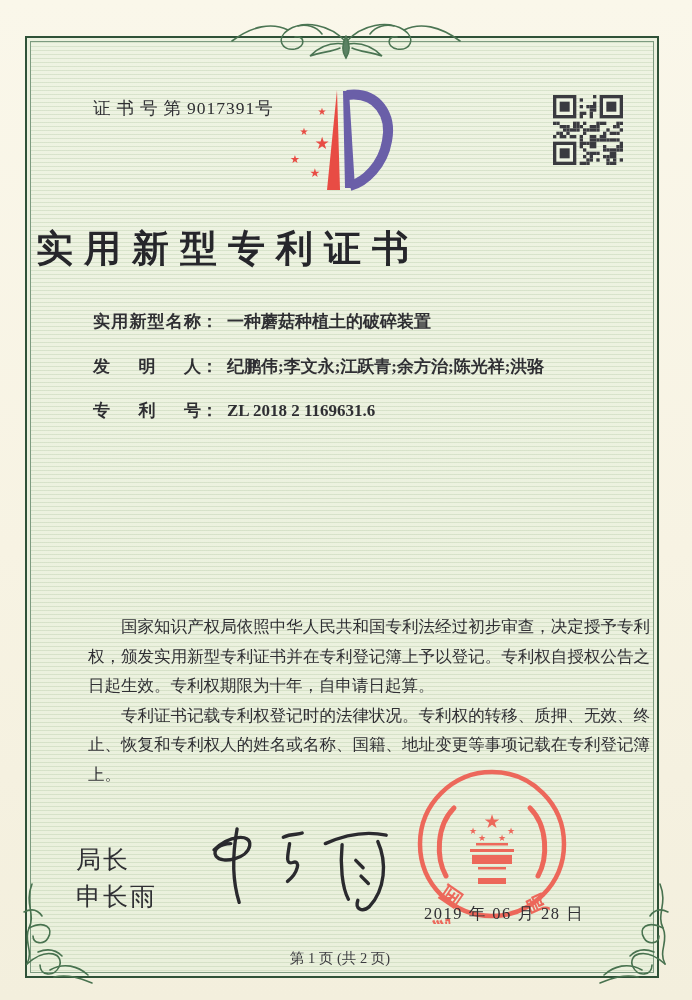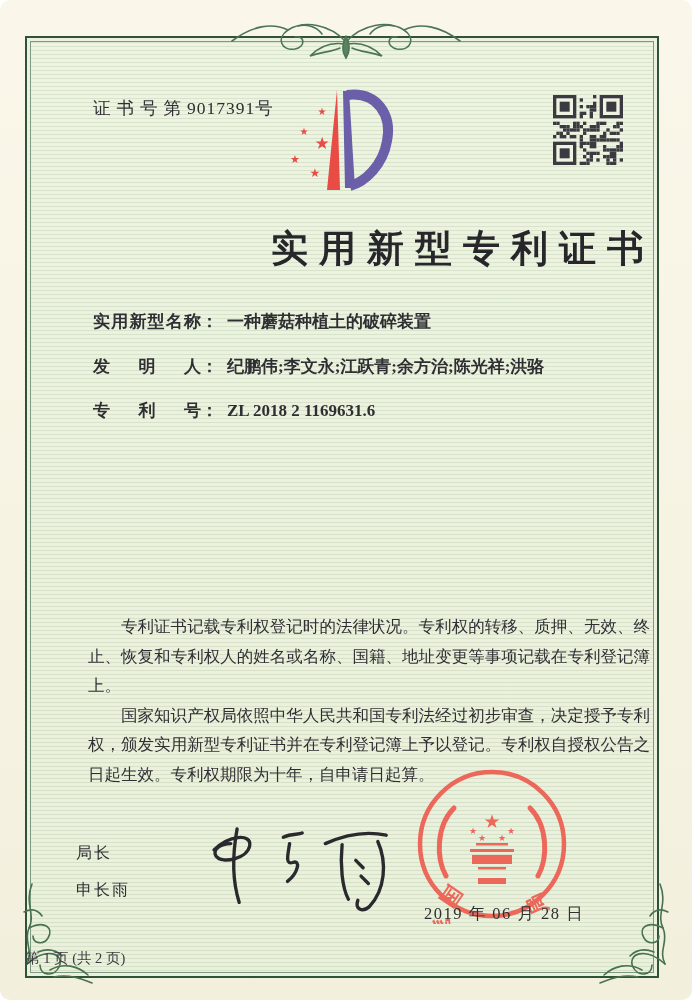--- a/index.html
+++ b/index.html
@@ -1,47 +1,47 @@
 <!DOCTYPE html>
 <html><head>
 <meta charset="utf-8">
 <style>
   html,body{margin:0;padding:0;}
   body{width:692px;height:1000px;overflow:hidden;
        font-family:"Liberation Serif","DejaVu Serif",serif;color:#2f2f33;}
   .photo{position:relative;width:692px;height:1000px;
-         background:linear-gradient(180deg,#faf7ea 0%,#f7f3e3 55%,#f3efdd 100%);border-radius:10px;}
+         background:linear-gradient(180deg,#faf7ea 0%,#f7f3e3 55%,#f3efdd 100%);}
   
   .frame{position:absolute;left:25px;top:36px;width:630px;height:938px;
          border:2px solid #2f5238;background:#ecf1df;}
   .frame-inner{position:absolute;left:3px;top:3px;right:3px;bottom:3px;
          border:1px solid #7d9b80;
          background:
            repeating-linear-gradient(180deg,rgba(130,165,115,0.20) 0px,rgba(130,165,115,0.20) 1px,transparent 1px,transparent 4px),
            linear-gradient(180deg,#eef3e2 0%,#eaf0dc 100%);}
   
   .ornament{position:absolute;pointer-events:none;}
   .orn-top{left:50%;transform:translateX(-50%);top:12px;}
   .orn-bl{left:18px;bottom:8px;}
   .orn-br{right:18px;bottom:8px;transform:scaleX(-1);}
   
   .abs{position:absolute;}
   .cert-no{left:93px;top:96px;font-size:17.5px;letter-spacing:1px;}
   .cert-no .sp{letter-spacing:6px;}
-  .title{left:25px;top:224px;width:630px;text-align:right;font-size:37px;
+  .title{left:25px;top:224px;width:630px;text-align:left;font-size:37px;
          font-weight:bold;letter-spacing:11px;text-indent:11px;color:#26262b;}
   .row{left:93px;font-size:17px;white-space:nowrap;font-weight:bold;}
   .row .label{display:inline-block;width:108px;text-align:justify;text-align-last:justify;vertical-align:bottom;}
   .row .value{margin-left:9px;}
   .grant-col2{position:absolute;left:268px;top:0;white-space:nowrap;}
   .paras{left:88px;top:612px;width:562px;font-size:16.5px;line-height:29.5px;text-align:justify;}
   .paras p{margin:0;text-indent:2em;}
-  .signer{left:76px;font-size:16px;letter-spacing:2px;}
+  .signer{left:76px;font-size:25px;letter-spacing:2px;}
   .seal-date{left:424px;top:903px;font-size:16.5px;letter-spacing:1.5px;}
-  .footer{left:25px;top:949px;width:630px;text-align:left;font-size:14.5px;color:#3c3c40;}
+  .footer{left:25px;top:949px;width:630px;text-align:center;font-size:14.5px;color:#3c3c40;}
   svg{display:block;}
 </style>
 </head>
 <body>
 
 <div class="photo">
 
   <div class="frame">
     <div class="frame-inner"></div>
   </div>
@@ -241,22 +241,22 @@
   </div>
   <div class="abs row" style="top:355px">
     <span class="label">发明人</span><span>：</span><span class="value">纪鹏伟;李文永;江跃青;余方治;陈光祥;洪骆</span>
   </div>
   <div class="abs row" style="top:399px">
     <span class="label">专利号</span><span>：</span><span class="value">ZL 2018 2 1169631.6</span>
   </div>
 
 
   <div class="abs paras">
+    <p>国家知识产权局依照中华人民共和国专利法经过初步审查，决定授予专利权，颁发实用新型专利证书并在专利登记簿上予以登记。专利权自授权公告之日起生效。专利权期限为十年，自申请日起算。</p>
     <p>专利证书记载专利权登记时的法律状况。专利权的转移、质押、无效、终止、恢复和专利权人的姓名或名称、国籍、地址变更等事项记载在专利登记簿上。</p>
-    <p>国家知识产权局依照中华人民共和国专利法经过初步审查，决定授予专利权，颁发实用新型专利证书并在专利登记簿上予以登记。专利权自授权公告之日起生效。专利权期限为十年，自申请日起算。</p>
   </div>
 
   <div class="abs signer" style="top:843px">局长</div>
   <div class="abs signer" style="top:880px">申长雨</div>
 
   <svg class="abs" style="left:193px;top:810px;" width="210" height="105" viewBox="0 0 200 100">
     <g stroke="#2a2a2e" stroke-width="3.2" fill="none" stroke-linecap="round" stroke-linejoin="round">
       <path d="M42,18 C38,40 37,66 44,88"></path>
       <path d="M20,38 C34,24 56,22 54,34 C52,46 28,52 22,44 C18,38 26,32 36,32"></path>
       <path d="M86,26 C94,22 100,24 104,22"></path>

